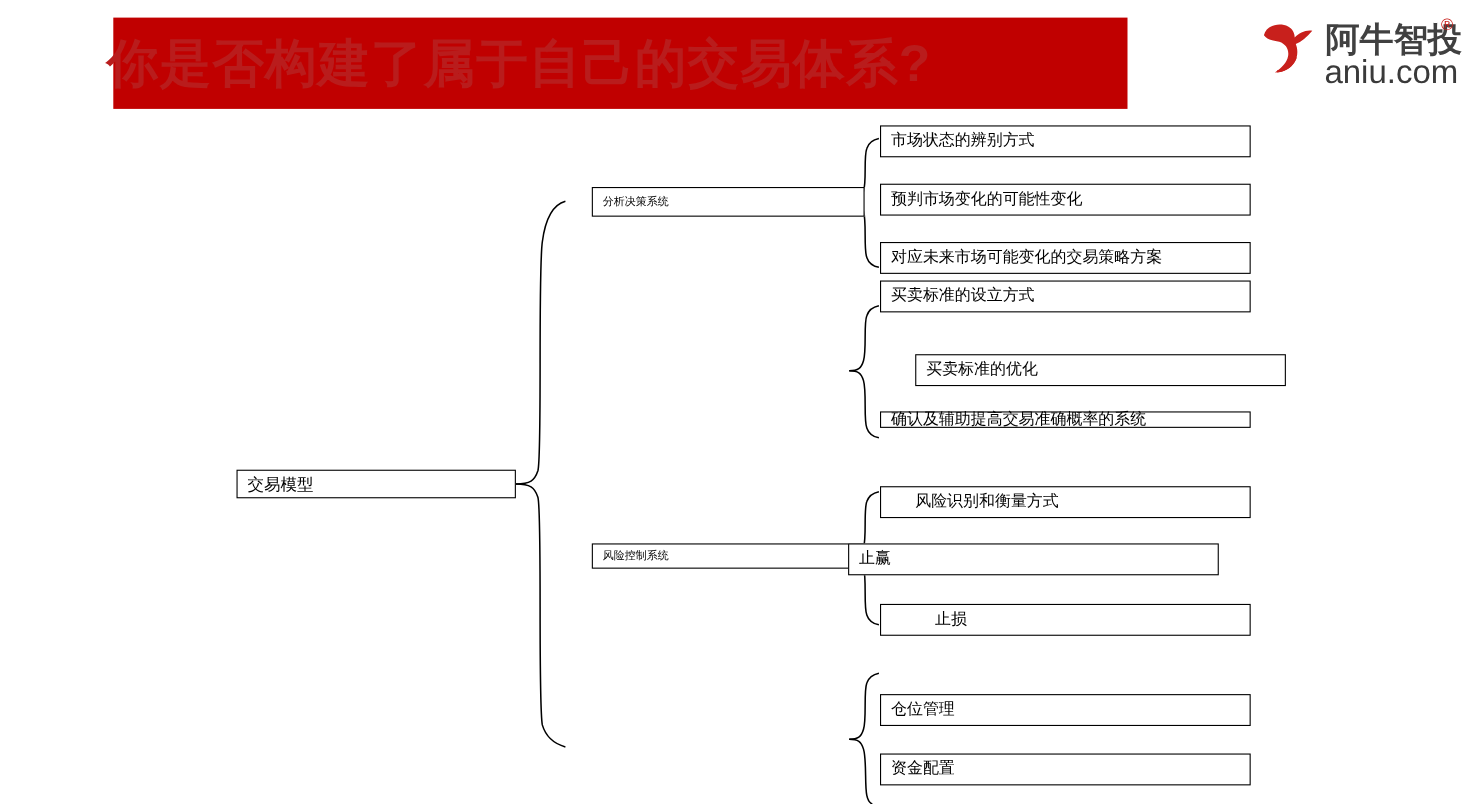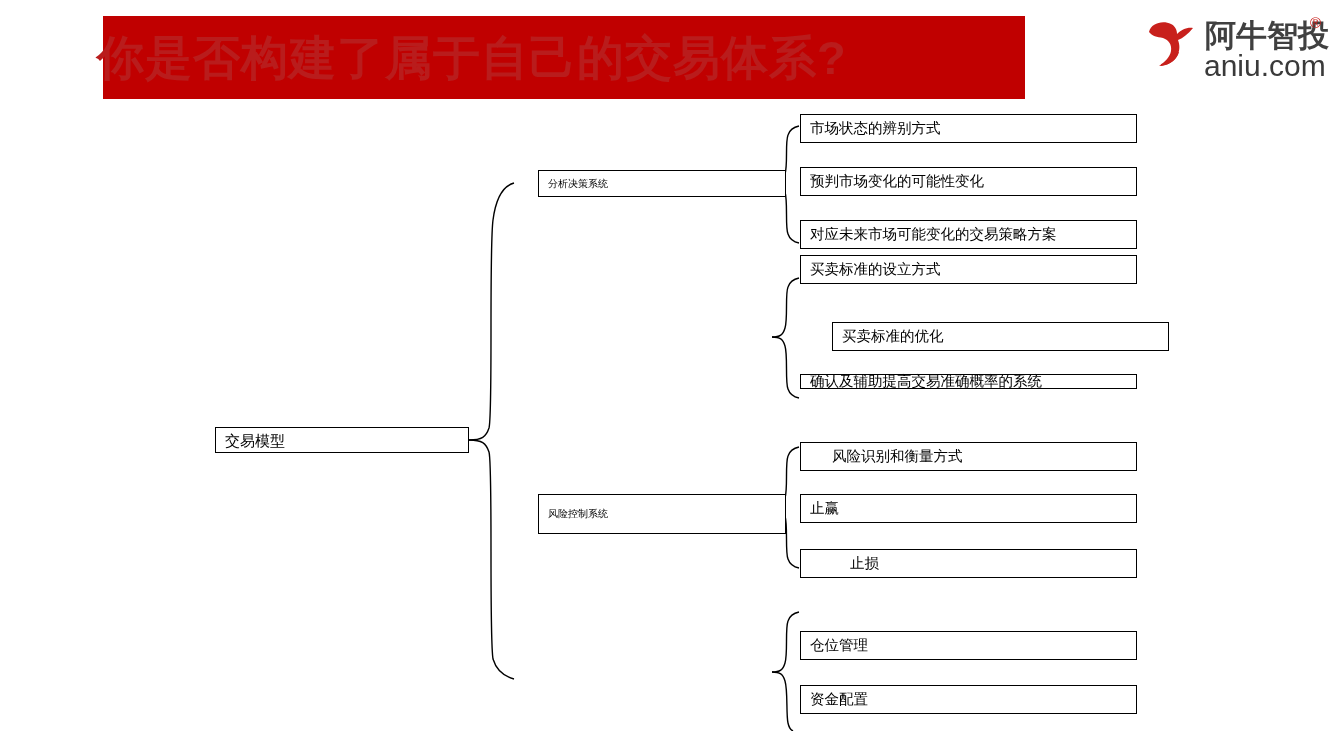--- a/index.html
+++ b/index.html
@@ -161,21 +161,21 @@
     <path d="M772 672 C780 672, 783 674, 785 681 C788 691, 786 714, 788 723 C789 728, 791 730, 793 731"></path>
   </svg>
 
   <div class="node root" style="left:215px; top:427px; width:254px; height:26px;">
     <span class="node-label">交易模型</span>
   </div>
 
   <div class="node branch" style="left:524px; top:170px; width:248px; height:27px;">
     <span class="node-label">分析决策系统</span>
   </div>
-  <div class="node branch" style="left:524px; top:494px; width:248px; height:40px;">
+  <div class="node branch" style="left:524px; top:494px; width:248px; height:23px;">
     <span class="node-label">风险控制系统</span>
   </div>
 
   <div class="node leaf" style="left:800px; top:114px; width:337px; height:29px;">
     <span class="node-label">市场状态的辨别方式</span>
   </div>
   <div class="node leaf" style="left:800px; top:167px; width:337px; height:29px;">
     <span class="node-label">预判市场变化的可能性变化</span>
   </div>
   <div class="node leaf" style="left:800px; top:220px; width:337px; height:29px;">
@@ -188,21 +188,21 @@
   <div class="node leaf" style="left:800px; top:322px; width:337px; height:29px;margin-left:32px;">
     <span class="node-label">买卖标准的优化</span>
   </div>
   <div class="node leaf" style="left:800px; top:374px; width:337px; height:15px;">
     <span class="node-label">确认及辅助提高交易准确概率的系统</span>
   </div>
 
   <div class="node leaf" style="left:800px; top:442px; width:337px; height:29px;padding-left:22px;">
     <span class="node-label">风险识别和衡量方式</span>
   </div>
-  <div class="node leaf" style="left:800px; top:494px; width:337px; height:29px;font-family:Liberation Serif, serif;">
+  <div class="node leaf" style="left:771px; top:494px; width:337px; height:29px;font-family:Liberation Serif, serif;">
     <span class="node-label">止赢</span>
   </div>
   <div class="node leaf" style="left:800px; top:549px; width:337px; height:29px;padding-left:40px;">
     <span class="node-label">止损</span>
   </div>
 
   <div class="node leaf" style="left:800px; top:631px; width:337px; height:29px;">
     <span class="node-label">仓位管理</span>
   </div>
   <div class="node leaf" style="left:800px; top:685px; width:337px; height:29px;">

